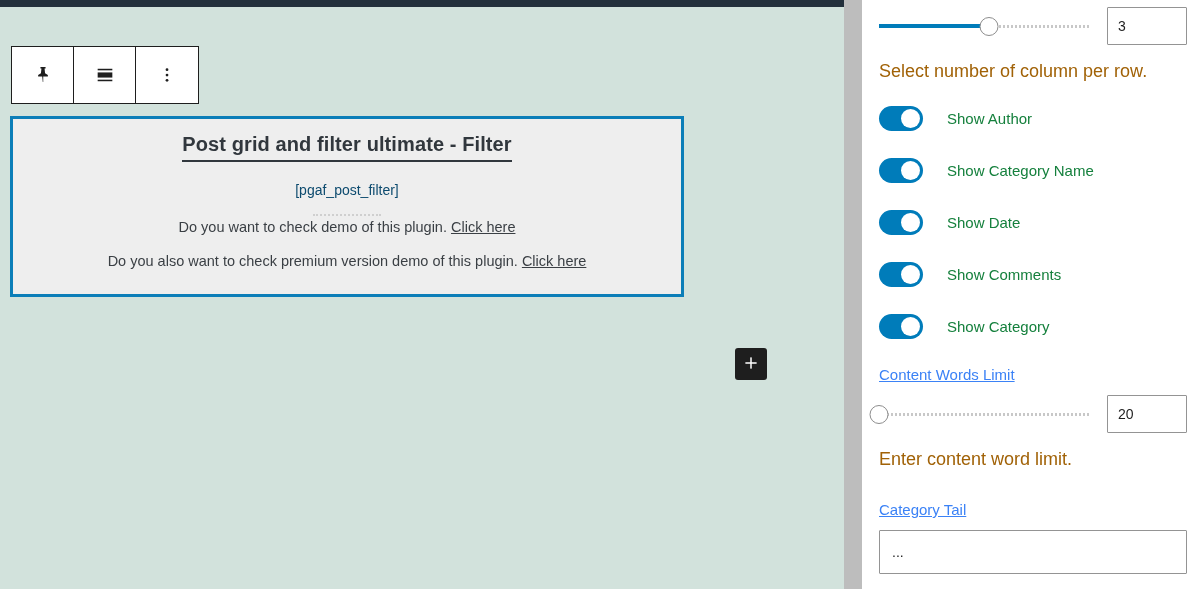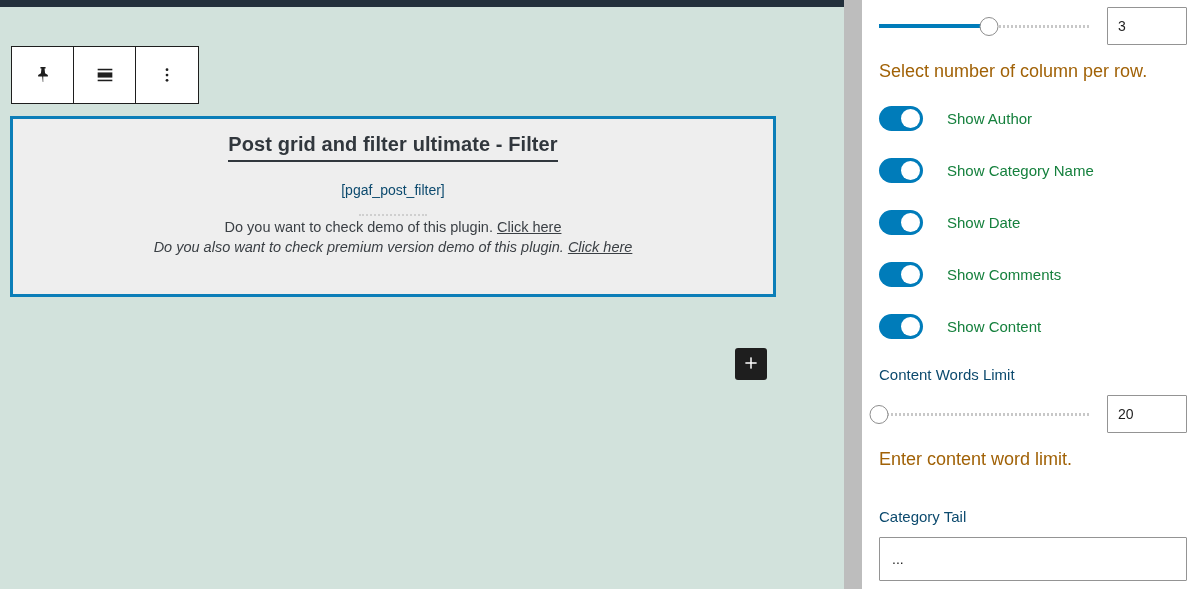--- a/index.html
+++ b/index.html
@@ -64,21 +64,21 @@
     padding: 0;
   }
   .tb-btn:last-child { border-right: 0; }
   .tb-btn svg { display: block; }
 
   
   .block {
     position: absolute;
     left: 10px;
     top: 116px;
-    width: 766px;
+    width: 674px;
     height: 181px;
     background: #eeeeee;
     border: 3px solid #0b7eb8;
     box-sizing: border-box;
   }
   .block-inner {
     width: 100%;
     height: 100%;
     display: flex;
     flex-direction: column;
@@ -106,21 +106,21 @@
     width: 68px;
     height: 1px;
     border-top: 2px dotted #cfcfcf;
   }
   .block-line {
     margin-top: 2px;
     font-size: 14.5px;
     color: #3a3f44;
     text-align: center;
   }
-  .block-line + .block-line { margin-top: 4px; font-style: italic; }
+  .block-line + .block-line { margin-top: 18px; }
   .block-link {
     color: #3a3f44;
     text-decoration: underline;
     cursor: pointer;
   }
 
   
   .inserter {
     position: absolute;
     left: 735px;
@@ -247,23 +247,24 @@
     border-radius: 50%;
     background: #ffffff;
   }
   .toggle-label {
     margin-left: 24px;
     font-size: 15px;
     color: #15803d;
   }
   .field-label {
     font-size: 15px;
-    color: #0c4a6e;
-    margin-top: 8px;
+    color: #3b82f6;
+    margin-top: 1px;
     margin-bottom: 12px;
+    text-decoration: underline;
   }
   .text-box {
     width: 100%;
     height: 44px;
     border: 1px solid #949494;
     box-sizing: border-box;
     font-family: "Liberation Sans", sans-serif;
     font-size: 14px;
     color: #1e1e1e;
     padding: 0 12px;
@@ -372,21 +373,21 @@
       <div class="toggle-row">
         <span class="toggle">
             <span class="knob"></span>
           </span>
         <span class="toggle-label">Show Comments</span>
       </div>
       <div class="toggle-row">
         <span class="toggle">
             <span class="knob"></span>
           </span>
-        <span class="toggle-label">Show Content</span>
+        <span class="toggle-label">Show Category</span>
       </div>
     </div>
 
     <div class="field-label">Content Words Limit</div>
     <div class="ctrl-row">
       <div class="range-wrap">
         <div class="range-track"></div>
         <div class="range-fill" id="words-fill" style="width: 0%;"></div>
         <div class="range-thumb" id="words-thumb" style="left: 0%;"></div>
       </div>

